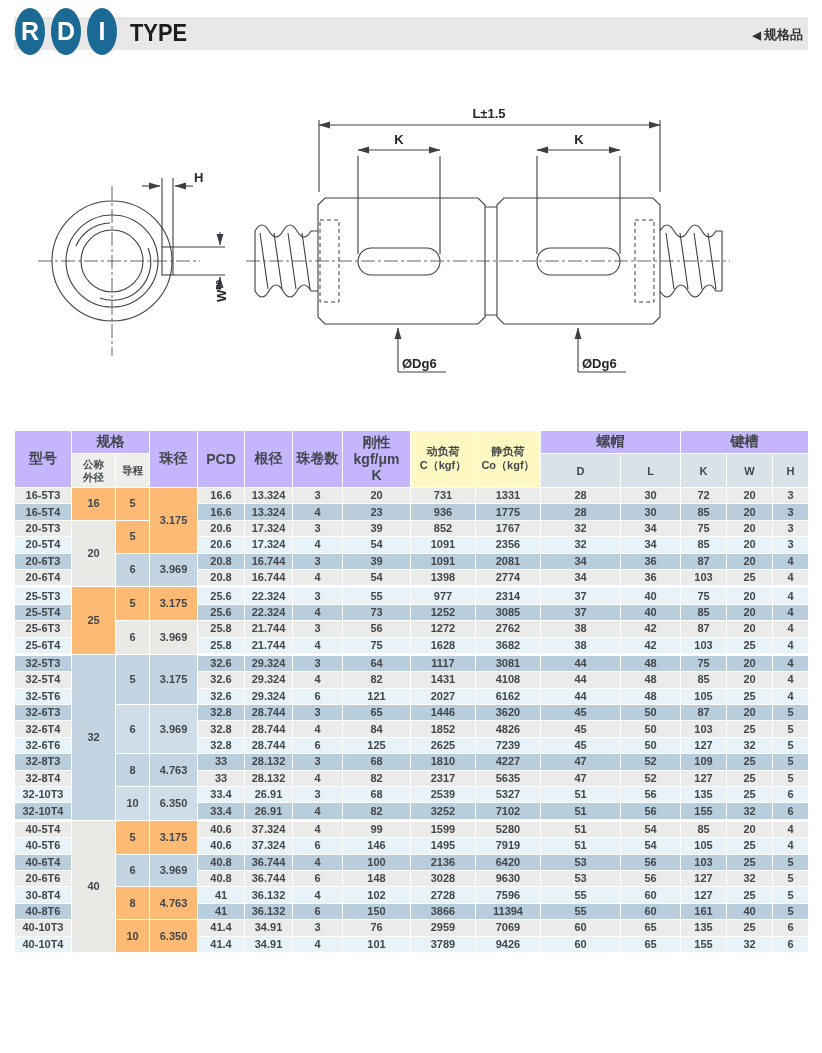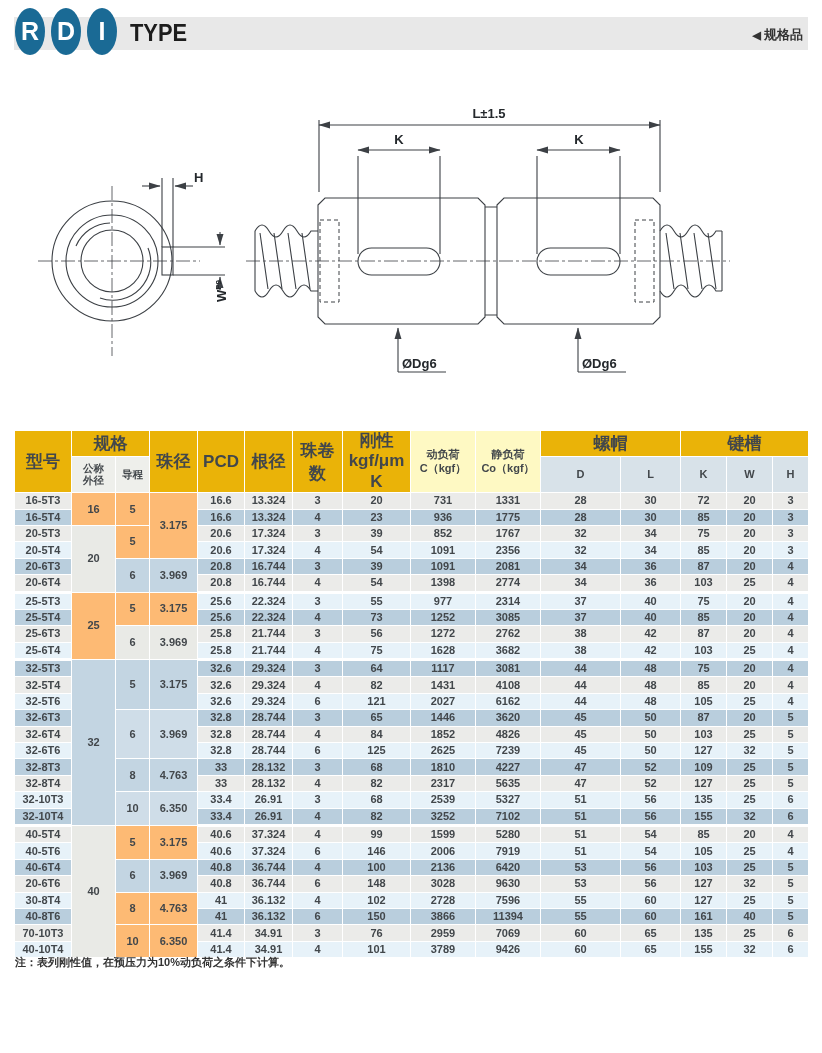--- a/index.html
+++ b/index.html
@@ -23,21 +23,21 @@
   .drawing .cl{stroke-dasharray:14,3,3,3;stroke-width:0.8;}
   .drawing text{fill:#24282c;stroke:none;font-family:"Liberation Sans",sans-serif;
         font-weight:bold;font-size:13px;}
   .drawing .arrhead{fill:#3c4045;stroke:none;}
   
   .spec{position:absolute;left:14px;top:430px;width:794px;border-collapse:collapse;
         table-layout:fixed;font-size:11px;font-weight:bold;color:#42474b;}
   .spec th,.spec td{border:1px solid #fff;padding:0;text-align:center;overflow:hidden;}
   .spec thead tr.h1 th{height:22px;}
   .spec thead tr.h2 th{height:33px;}
-  .th-main{background:#eab308;font-size:17px;margin-top:40px;}
+  .th-main{background:#c4b5fd;font-size:14px;margin-top:40px;}
   .th-load{background:#fef9c3;line-height:1.25;}
   .th-subg{background:#eeefeb;font-size:10.5px;line-height:1.15;}
   .th-subb{background:#d8e2e9;}
   .spec td{height:15.4px;line-height:15px;}
   .c-model{text-align:left;padding-left:4px;margin-left:40px;}
   tr.rg td{background:#ebebe9;}
   tr.rm td{background:#b9cedd;}
   tr.rp td{background:#e7f2f9;}
   .spec td.sh-w{background:#fdba74;}
   .spec td.sh-g{background:#e9eae6;}
@@ -534,21 +534,21 @@
           <td class="c-num">20</td>
           <td class="c-num">4</td>
           <td class="c-num">2.5</td>
         </tr>
         <tr class="rp">
           <td class="c-model">40-5T6</td>
           <td class="c-num">40.6</td>
           <td class="c-num">37.324</td>
           <td class="c-num">6</td>
           <td class="c-num">146</td>
-          <td class="c-num">2006</td>
+          <td class="c-num">1495</td>
           <td class="c-num">7919</td>
           <td class="c-num">51</td>
           <td class="c-num">54</td>
           <td class="c-num">105</td>
           <td class="c-num">25</td>
           <td class="c-num">4</td>
           <td class="c-num">2.5</td>
         </tr>
         <tr class="rm">
           <td class="c-model">40-6T4</td>
@@ -608,21 +608,21 @@
           <td class="c-num">3866</td>
           <td class="c-num">11394</td>
           <td class="c-num">55</td>
           <td class="c-num">60</td>
           <td class="c-num">161</td>
           <td class="c-num">40</td>
           <td class="c-num">5</td>
           <td class="c-num">3</td>
         </tr>
         <tr class="rg">
-          <td class="c-model">70-10T3</td>
+          <td class="c-model">40-10T3</td>
           <td class="c-merge sh-w" rowspan="2">10</td>
           <td class="c-merge sh-w" rowspan="2">6.350</td>
           <td class="c-num">41.4</td>
           <td class="c-num">34.91</td>
           <td class="c-num">3</td>
           <td class="c-num">76</td>
           <td class="c-num">2959</td>
           <td class="c-num">7069</td>
           <td class="c-num">60</td>
           <td class="c-num">65</td>
@@ -642,15 +642,14 @@
           <td class="c-num">60</td>
           <td class="c-num">65</td>
           <td class="c-num">155</td>
           <td class="c-num">32</td>
           <td class="c-num">6</td>
           <td class="c-num">3.5</td>
         </tr>
       </tbody>
   </table>
 
-  <p class="note">注：表列刚性值，在预压力为10%动负荷之条件下计算。</p>
 
 </div>
 
 </body></html>

